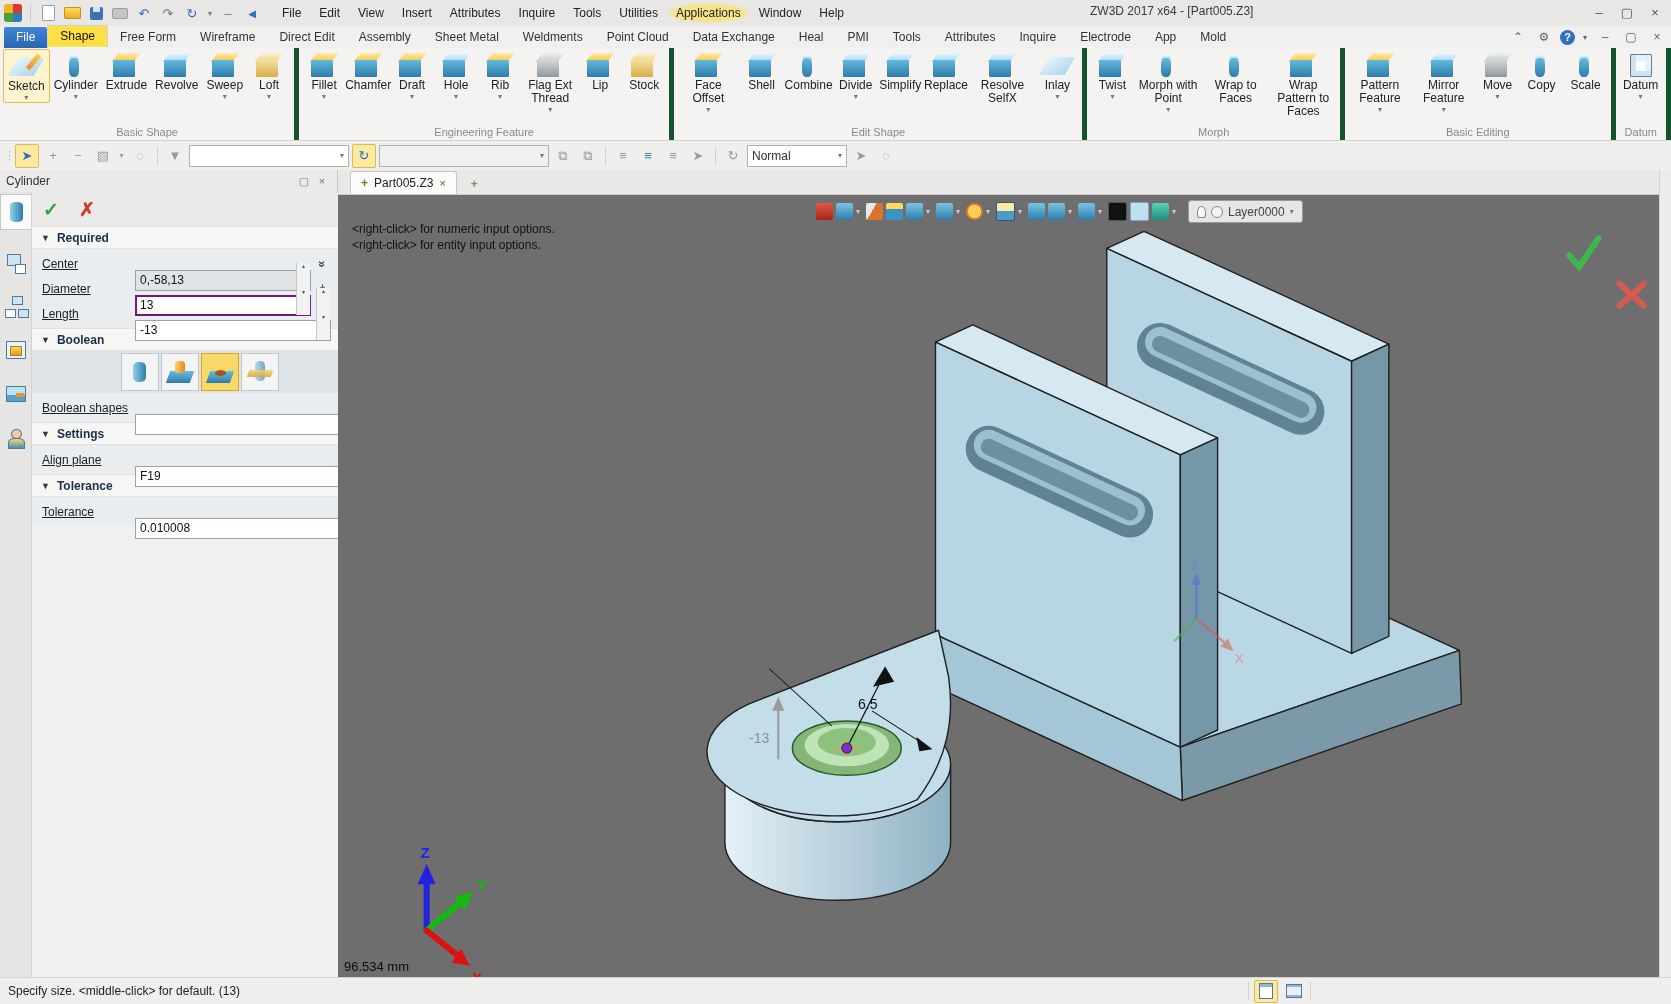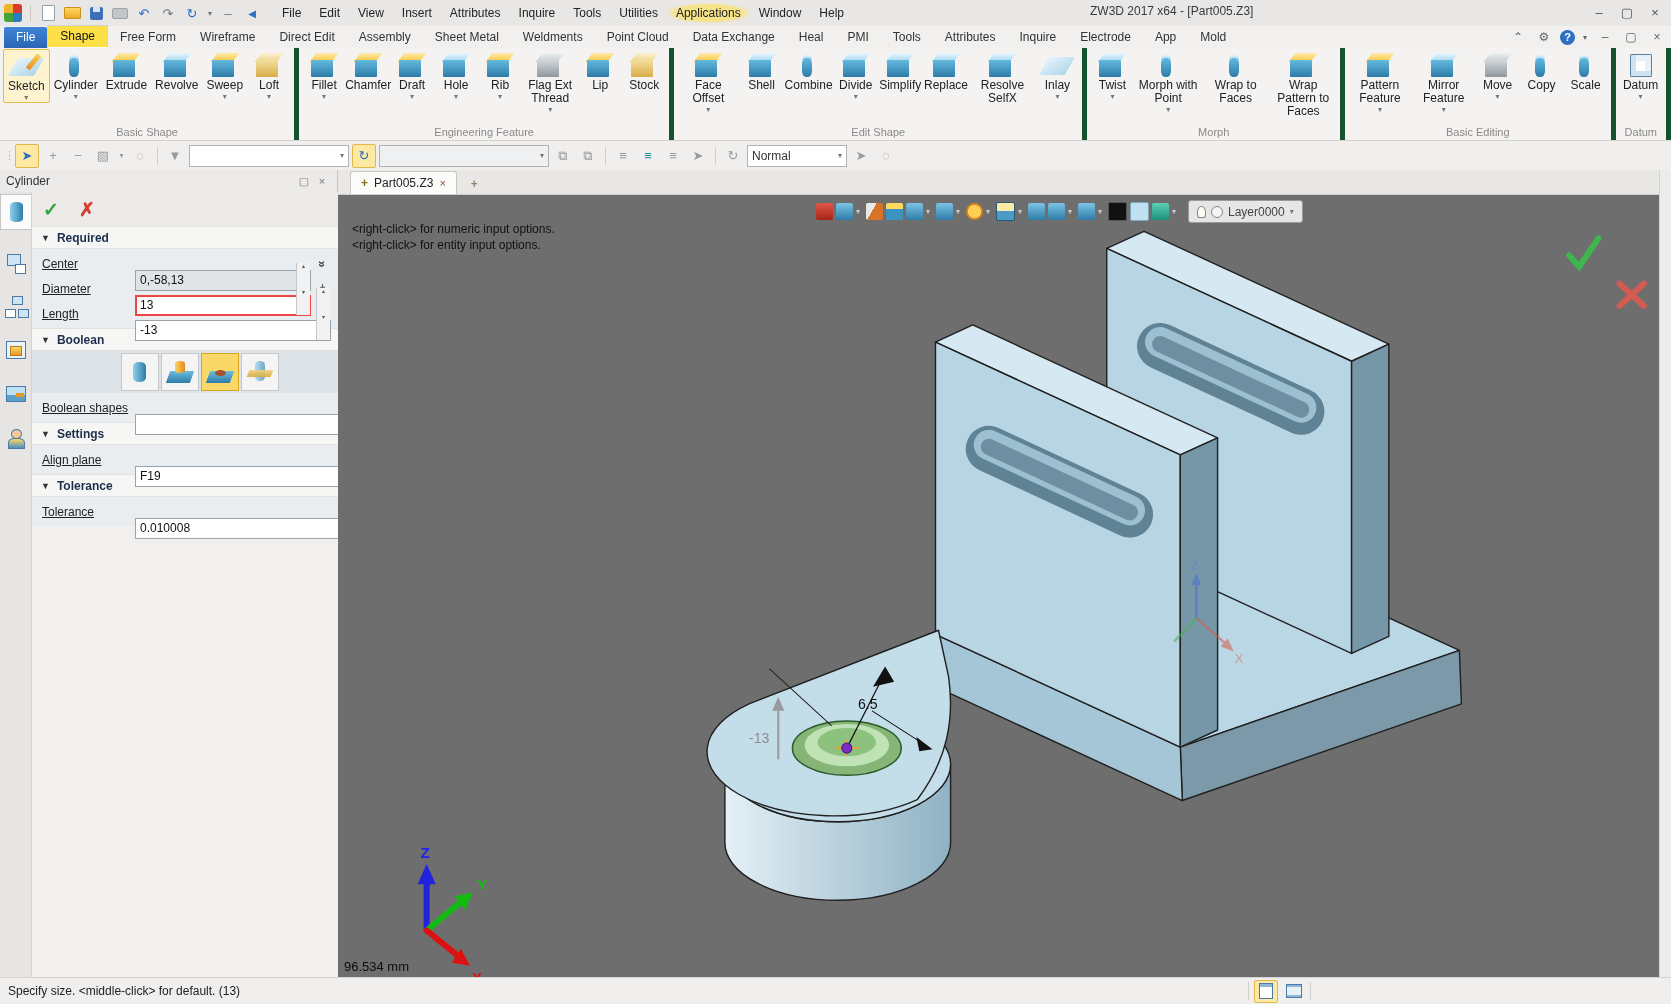--- a/index.html
+++ b/index.html
@@ -108,21 +108,21 @@
   .sect{display:flex;align-items:center;gap:7px;height:21px;padding:0 9px;background:#f6f6f5;
         border-top:1px solid #e3e1df;border-bottom:1px solid #e3e1df;font-weight:bold;color:#1c2e4a;}
   .sect .sarr{font-size:9px;color:#333;}
   .frows{background:#e9edf0;padding:2px 0;}
   .frow{display:flex;align-items:center;height:25px;padding:0 6px 0 10px;gap:3px;}
   .flabel{width:90px;color:#222;flex:none;text-decoration:underline;}
   .fwrap{position:relative;flex:1;display:flex;min-width:0;}
   input.fld{flex:1;min-width:0;height:17px;border:1px solid #98a3ab;background:#fff;
             font:12px "Liberation Sans",sans-serif;padding:1px 15px 1px 4px;color:#111;margin-top:33px;}
   input.fld.ro{background:#e0e4e7;}
-  input.fld.active{border:2px solid #ef4444;padding:0 14px 0 3px;}
+  input.fld.active{border:2px solid #701a75;padding:0 14px 0 3px;}
   .spin{position:absolute;right:1px;top:1px;bottom:1px;width:13px;display:flex;flex-direction:column;
         border-left:1px solid #c4c8cb;background:#f2f2f2;}
   .spin span{flex:1;font-size:6px;line-height:7px;text-align:center;color:#555;}
   .fico{width:17px;flex:none;text-align:center;color:#555;font-size:12px;}
   .fico.green{color:#249a24;font-weight:bold;}
   .fico.target{color:#b03a2e;}
   .chev2{display:inline-block;transform:rotate(90deg);font-weight:bold;color:#445;}
   .dd-mini{width:8px;font-size:8px;color:#666;flex:none;}
   .boolrow{display:flex;gap:2px;justify-content:center;align-items:center;height:42px;background:#dde3e7;}
   .boolbtn{width:36px;height:36px;background:#f4f4f4;border:1px solid #c2c6c9;display:flex;align-items:center;justify-content:center;position:relative;}

